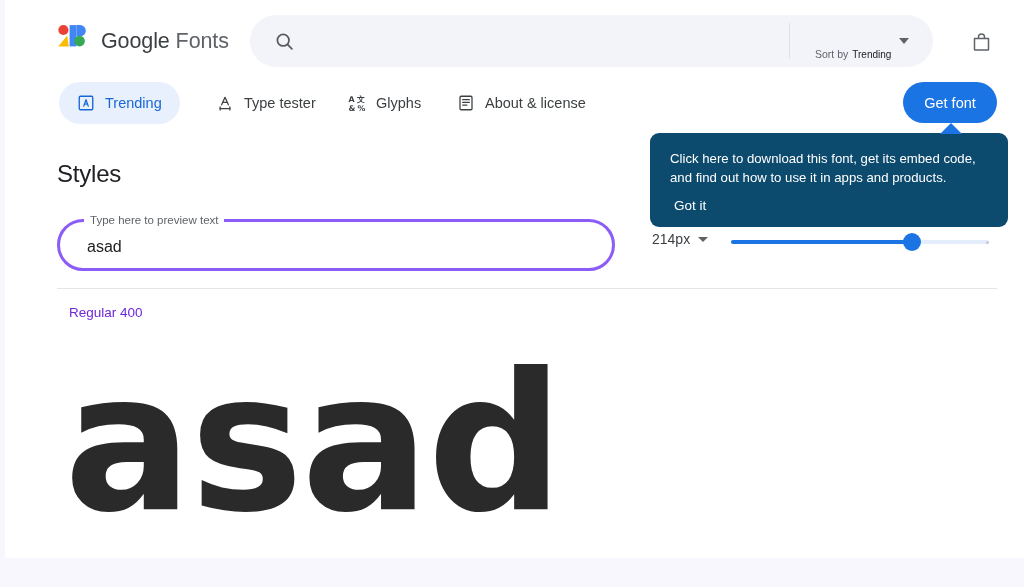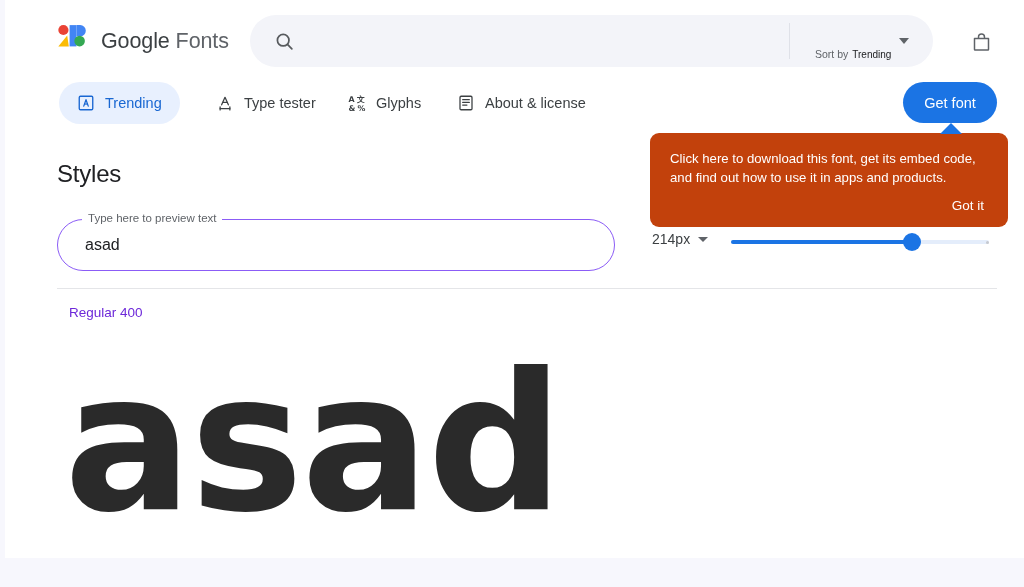--- a/index.html
+++ b/index.html
@@ -206,21 +206,21 @@
     z-index: 30;
     text-align: right;
   }
 
   
   .tooltip {
     position: absolute;
     left: 650px;
     top: 133px;
     width: 358px;
-    background: #c2410c;
+    background: #0c4a6e;
     border-radius: 9px;
     padding: 16px 20px 12px 20px;
     z-index: 25;
     color: #ffffff;
   }
   .tooltip-arrow {
     position: absolute;
     top: -10px;
     left: 290px;
     width: 0; height: 0;
@@ -228,21 +228,20 @@
     border-right: 11px solid transparent;
     border-bottom: 11px solid #1b74e4;
   }
   .tooltip-text {
     font-size: 13.2px;
     line-height: 1.45;
     color: #ffffff;
   }
   .tooltip-actions {
     display: flex;
-    justify-content: flex-end;
     margin-top: 9px;
   }
   .tooltip-gotit {
     background: transparent;
     border: none;
     color: #ffffff;
     font-family: inherit;
     font-size: 13.5px;
     font-weight: 500;
     cursor: pointer;
@@ -260,21 +259,21 @@
     letter-spacing: -0.2px;
   }
 
   
   .preview-field {
     position: absolute;
     left: 57px;
     top: 219px;
     width: 558px;
     height: 52px;
-    border: 1px solid #8b5cf6;
+    border: 3px solid #8b5cf6;
     border-radius: 26px;
     background: #ffffff;
   }
   .preview-legend {
     position: absolute;
     left: 24px;
     top: -8px;
     background: #ffffff;
     padding: 0 6px;
     font-size: 11.5px;

